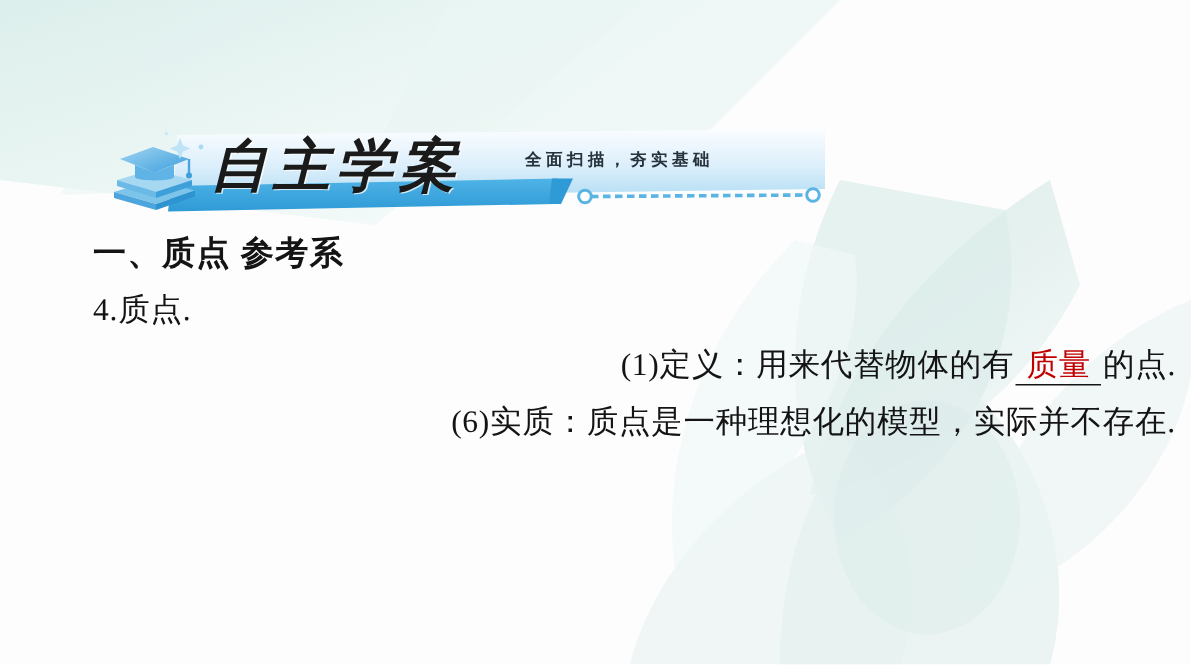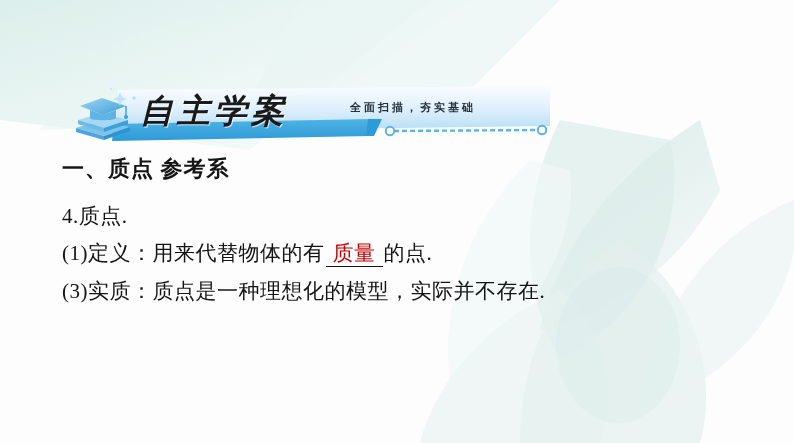--- a/index.html
+++ b/index.html
@@ -50,21 +50,21 @@
     left: 0;
     top: 0;
     width: 478px;
     height: 60px;
   }
   .banner-title {
     position: absolute;
     left: 68px;
     top: 6px;
     font-family: "Liberation Serif", "DejaVu Serif", serif;
-    font-size: 33px;
+    font-size: 38px;
     font-weight: bold;
     font-style: italic;
     letter-spacing: 4px;
     color: #1a1a1a;
     text-shadow: 1px 1px 0 rgba(255,255,255,.75);
     white-space: nowrap;
     line-height: 42px;
   }
   .banner-sub {
     position: absolute;
@@ -88,31 +88,32 @@
   }
   .line {
     color: #141414;
     white-space: nowrap;
   }
   .heading {
     font-size: 22px;
     font-weight: bold;
     line-height: 34px;
     letter-spacing: 1px;
-    margin-bottom: 12px;
+    margin-bottom: 2px;
   }
   .subheading {
     font-size: 21px;
     line-height: 36px;
     letter-spacing: 0.5px;
   }
   .para {
     font-size: 21px;
     line-height: 38px;
     letter-spacing: 0.5px;
+    text-align: right;
   }
   .blank {
     color: #c00000;
     border-bottom: 1.6px solid #141414;
     padding: 0 7px 1px 7px;
     margin: 0 1px;
   }
 </style>
 </head>
 <body>
@@ -209,18 +210,18 @@
     <div class="line heading">一、质点  参考系</div>
 
     <div class="line subheading">4.质点.</div>
 
     <div class="line para">
       <span>(1)定义：用来代替物体的有</span><span class="blank">质量</span><span>的点.</span>
     </div>
 
 
     <div class="line para">
-      <span>(3)实质：质点是一种理想化的模型，实际并不存在.</span>
+      <span>(6)实质：质点是一种理想化的模型，实际并不存在.</span>
     </div>
 
   </div>
 
 </div>
 
 </body></html>

